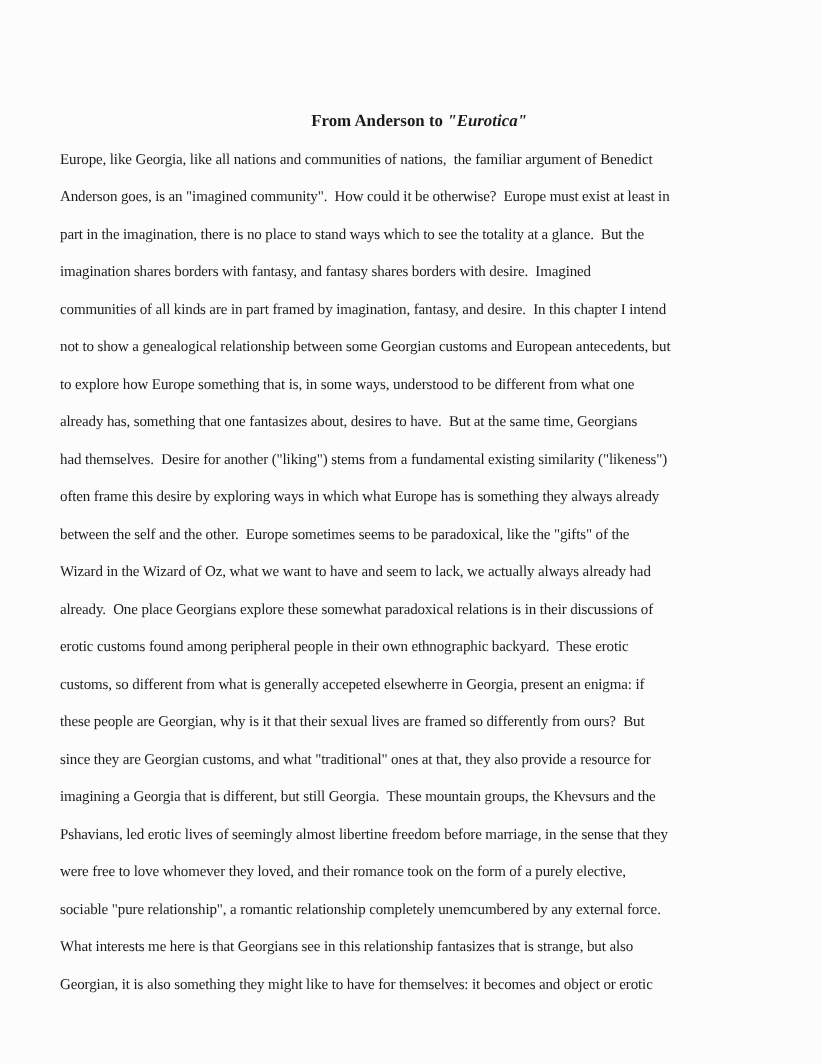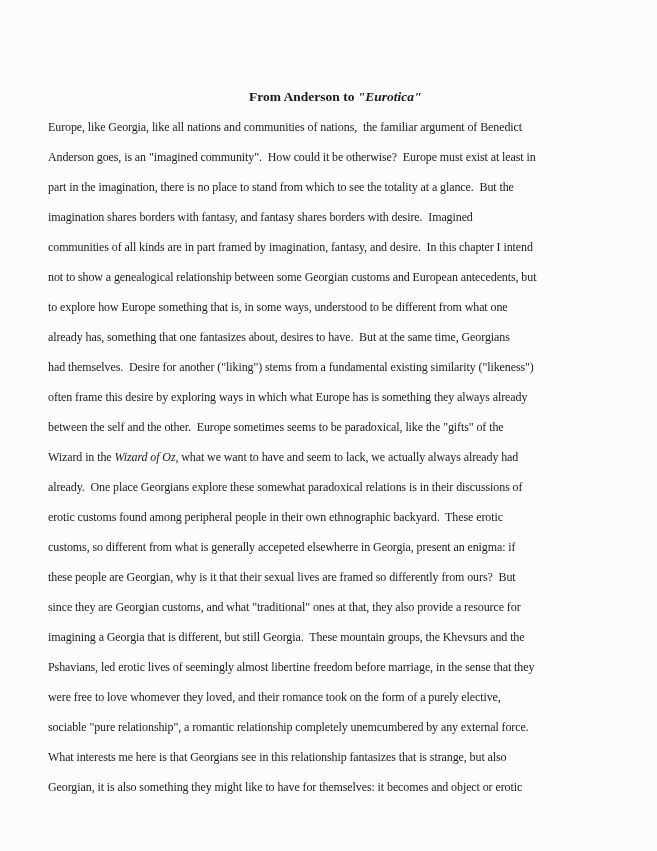--- a/index.html
+++ b/index.html
@@ -39,36 +39,35 @@
     width: 548px;
     font-size: 12px;
     letter-spacing: -0.1px;
   }
   .line {
     height: 30px;
     line-height: 30px;
     white-space: pre;
   }
   .italic {
-    font-style: italic;
   }
 </style>
 </head>
 <body>
 
 <div class="page">
 
   <div class="doc-title">
     <span>From Anderson to </span><span class="title-em">"Eurotica"</span>
   </div>
 
   <div class="body-text">
     <div class="line">Europe, like Georgia, like all nations and communities of nations,  the familiar argument of Benedict</div>
     <div class="line">Anderson goes, is an "imagined community".  How could it be otherwise?  Europe must exist at least in</div>
-    <div class="line">part in the imagination, there is no place to stand from which to see the totality at a glance.  But the</div>
+    <div class="line">part in the imagination, there is no place to stand ways which to see the totality at a glance.  But the</div>
     <div class="line">imagination shares borders with fantasy, and fantasy shares borders with desire.  Imagined</div>
     <div class="line">communities of all kinds are in part framed by imagination, fantasy, and desire.  In this chapter I intend</div>
     <div class="line">not to show a genealogical relationship between some Georgian customs and European antecedents, but</div>
     <div class="line">to explore how Europe something that is, in some ways, understood to be different from what one</div>
     <div class="line">already has, something that one fantasizes about, desires to have.  But at the same time, Georgians</div>
     <div class="line">had themselves.  Desire for another ("liking") stems from a fundamental existing similarity ("likeness")</div>
     <div class="line">often frame this desire by exploring ways in which what Europe has is something they always already</div>
     <div class="line">between the self and the other.  Europe sometimes seems to be paradoxical, like the "gifts" of the</div>
     <div class="line"><span>Wizard in the </span><span class="italic">Wizard of Oz,</span><span> what we want to have and seem to lack, we actually always already had</span></div>
     <div class="line">already.  One place Georgians explore these somewhat paradoxical relations is in their discussions of</div>

